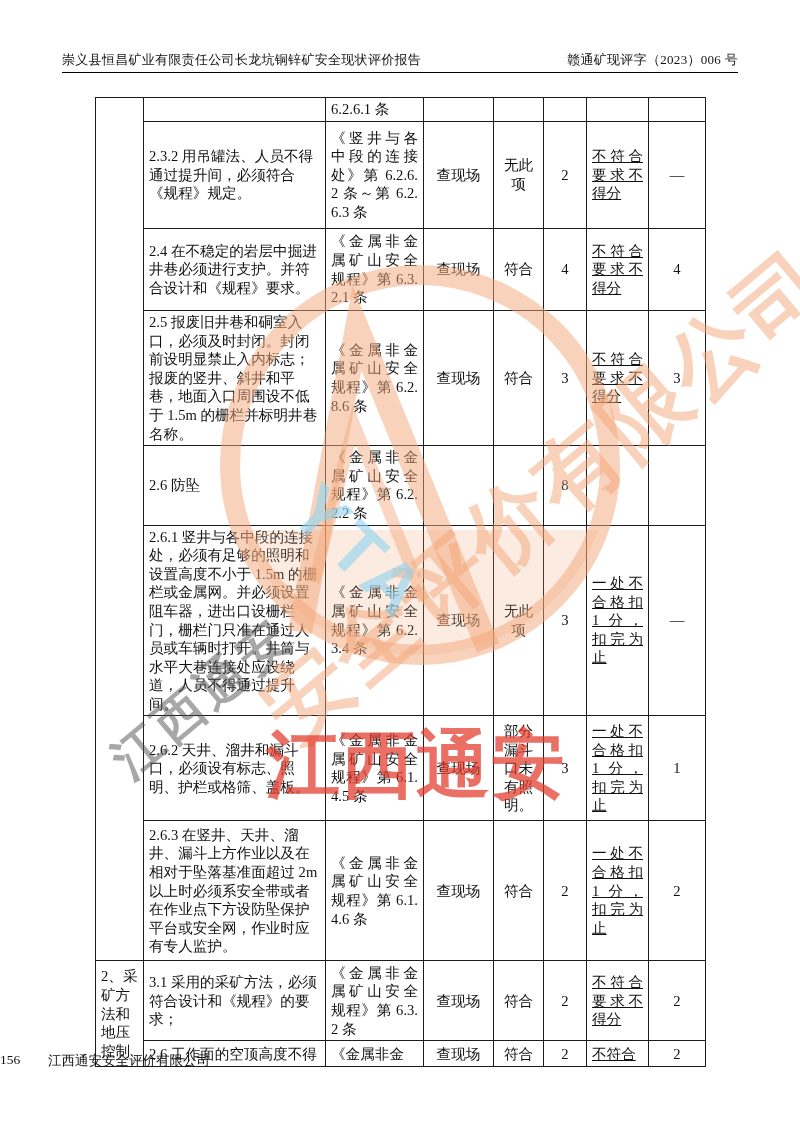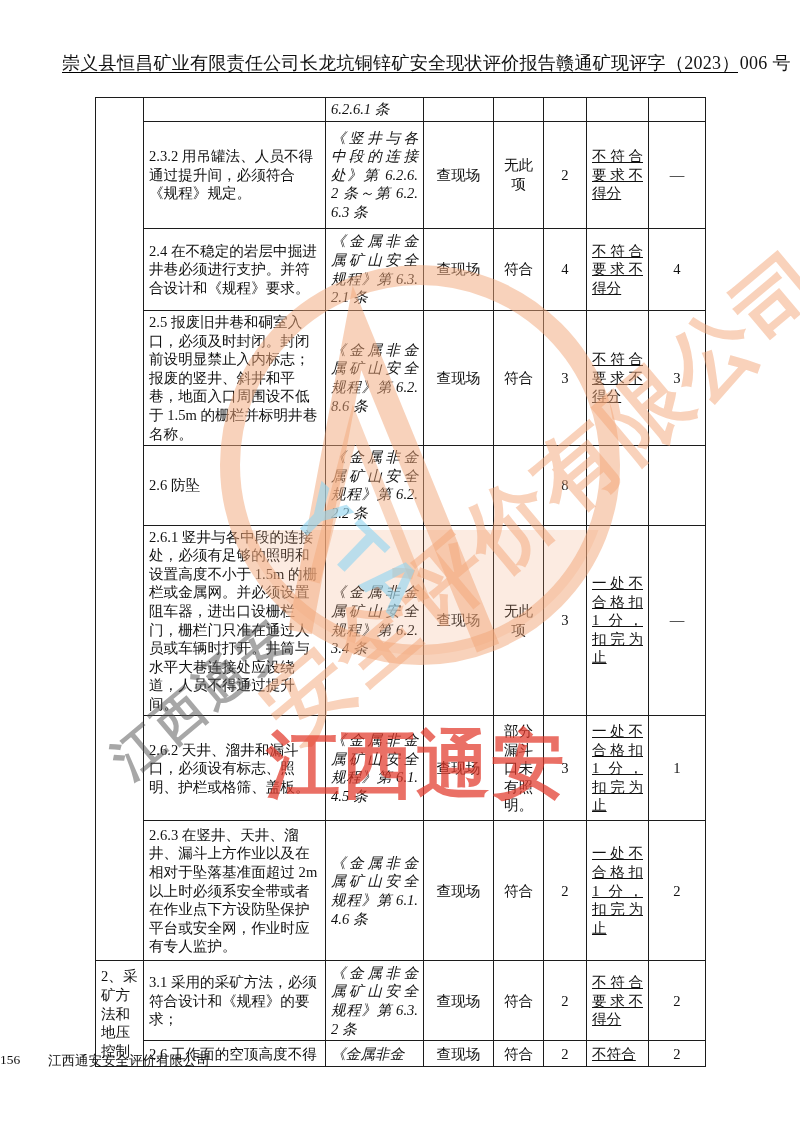--- a/index.html
+++ b/index.html
@@ -5,40 +5,40 @@
   html,body { margin:0; padding:0; background:#ffffff; }
   .page {
     position:relative; width:800px; height:1131px; background:#ffffff;
     font-family:"Liberation Serif","DejaVu Serif",serif; color:#111;
     overflow:hidden;
   }
   
   .header {
     position:absolute; top:51px; left:62px; width:676px;
     display:flex; justify-content:space-between;
-    font-size:18px; letter-spacing:0.3px; white-space:nowrap;
+    font-size:13px; letter-spacing:0.3px; white-space:nowrap;
   }
   .header-rule {
     position:absolute; top:72px; left:62px; width:676px;
     border-top:1.7px solid #000;
   }
   
   table.eval {
     position:absolute; left:95px; top:97px; width:610px;
     border-collapse:collapse; table-layout:fixed;
   }
   table.eval td {
     border:1.3px solid #1c1c1c;
     font-size:14.6px; line-height:18.6px;
     padding:2px 5px; overflow:hidden; vertical-align:middle;
     word-break:break-all;
   }
   td.category { text-align:left; padding:2px 4px; }
   td.item     { text-align:left; }
-  td.basis    { text-align:justify; text-justify:inter-ideograph; padding:2px 6px;font-style:italic; }
+  td.basis    { text-align:justify; text-justify:inter-ideograph; padding:2px 6px; }
   td.center   { text-align:center; padding:2px 2px; }
   td.standard { text-align:justify; text-justify:inter-ideograph; padding:2px 7px;text-decoration:underline; }
   
   .footer { position:absolute; top:1052px; left:0; width:800px; font-size:13.5px; }
   .footer-company { position:absolute; left:48px; top:0; }
   .footer-page { position:absolute; left:0; width:790px; text-align:left; top:0; }
   
   .watermark { position:absolute; inset:0; pointer-events:none; z-index:6; }
   .wm-svg { position:absolute; left:0; top:0; }
   .wm-diag-gray {

